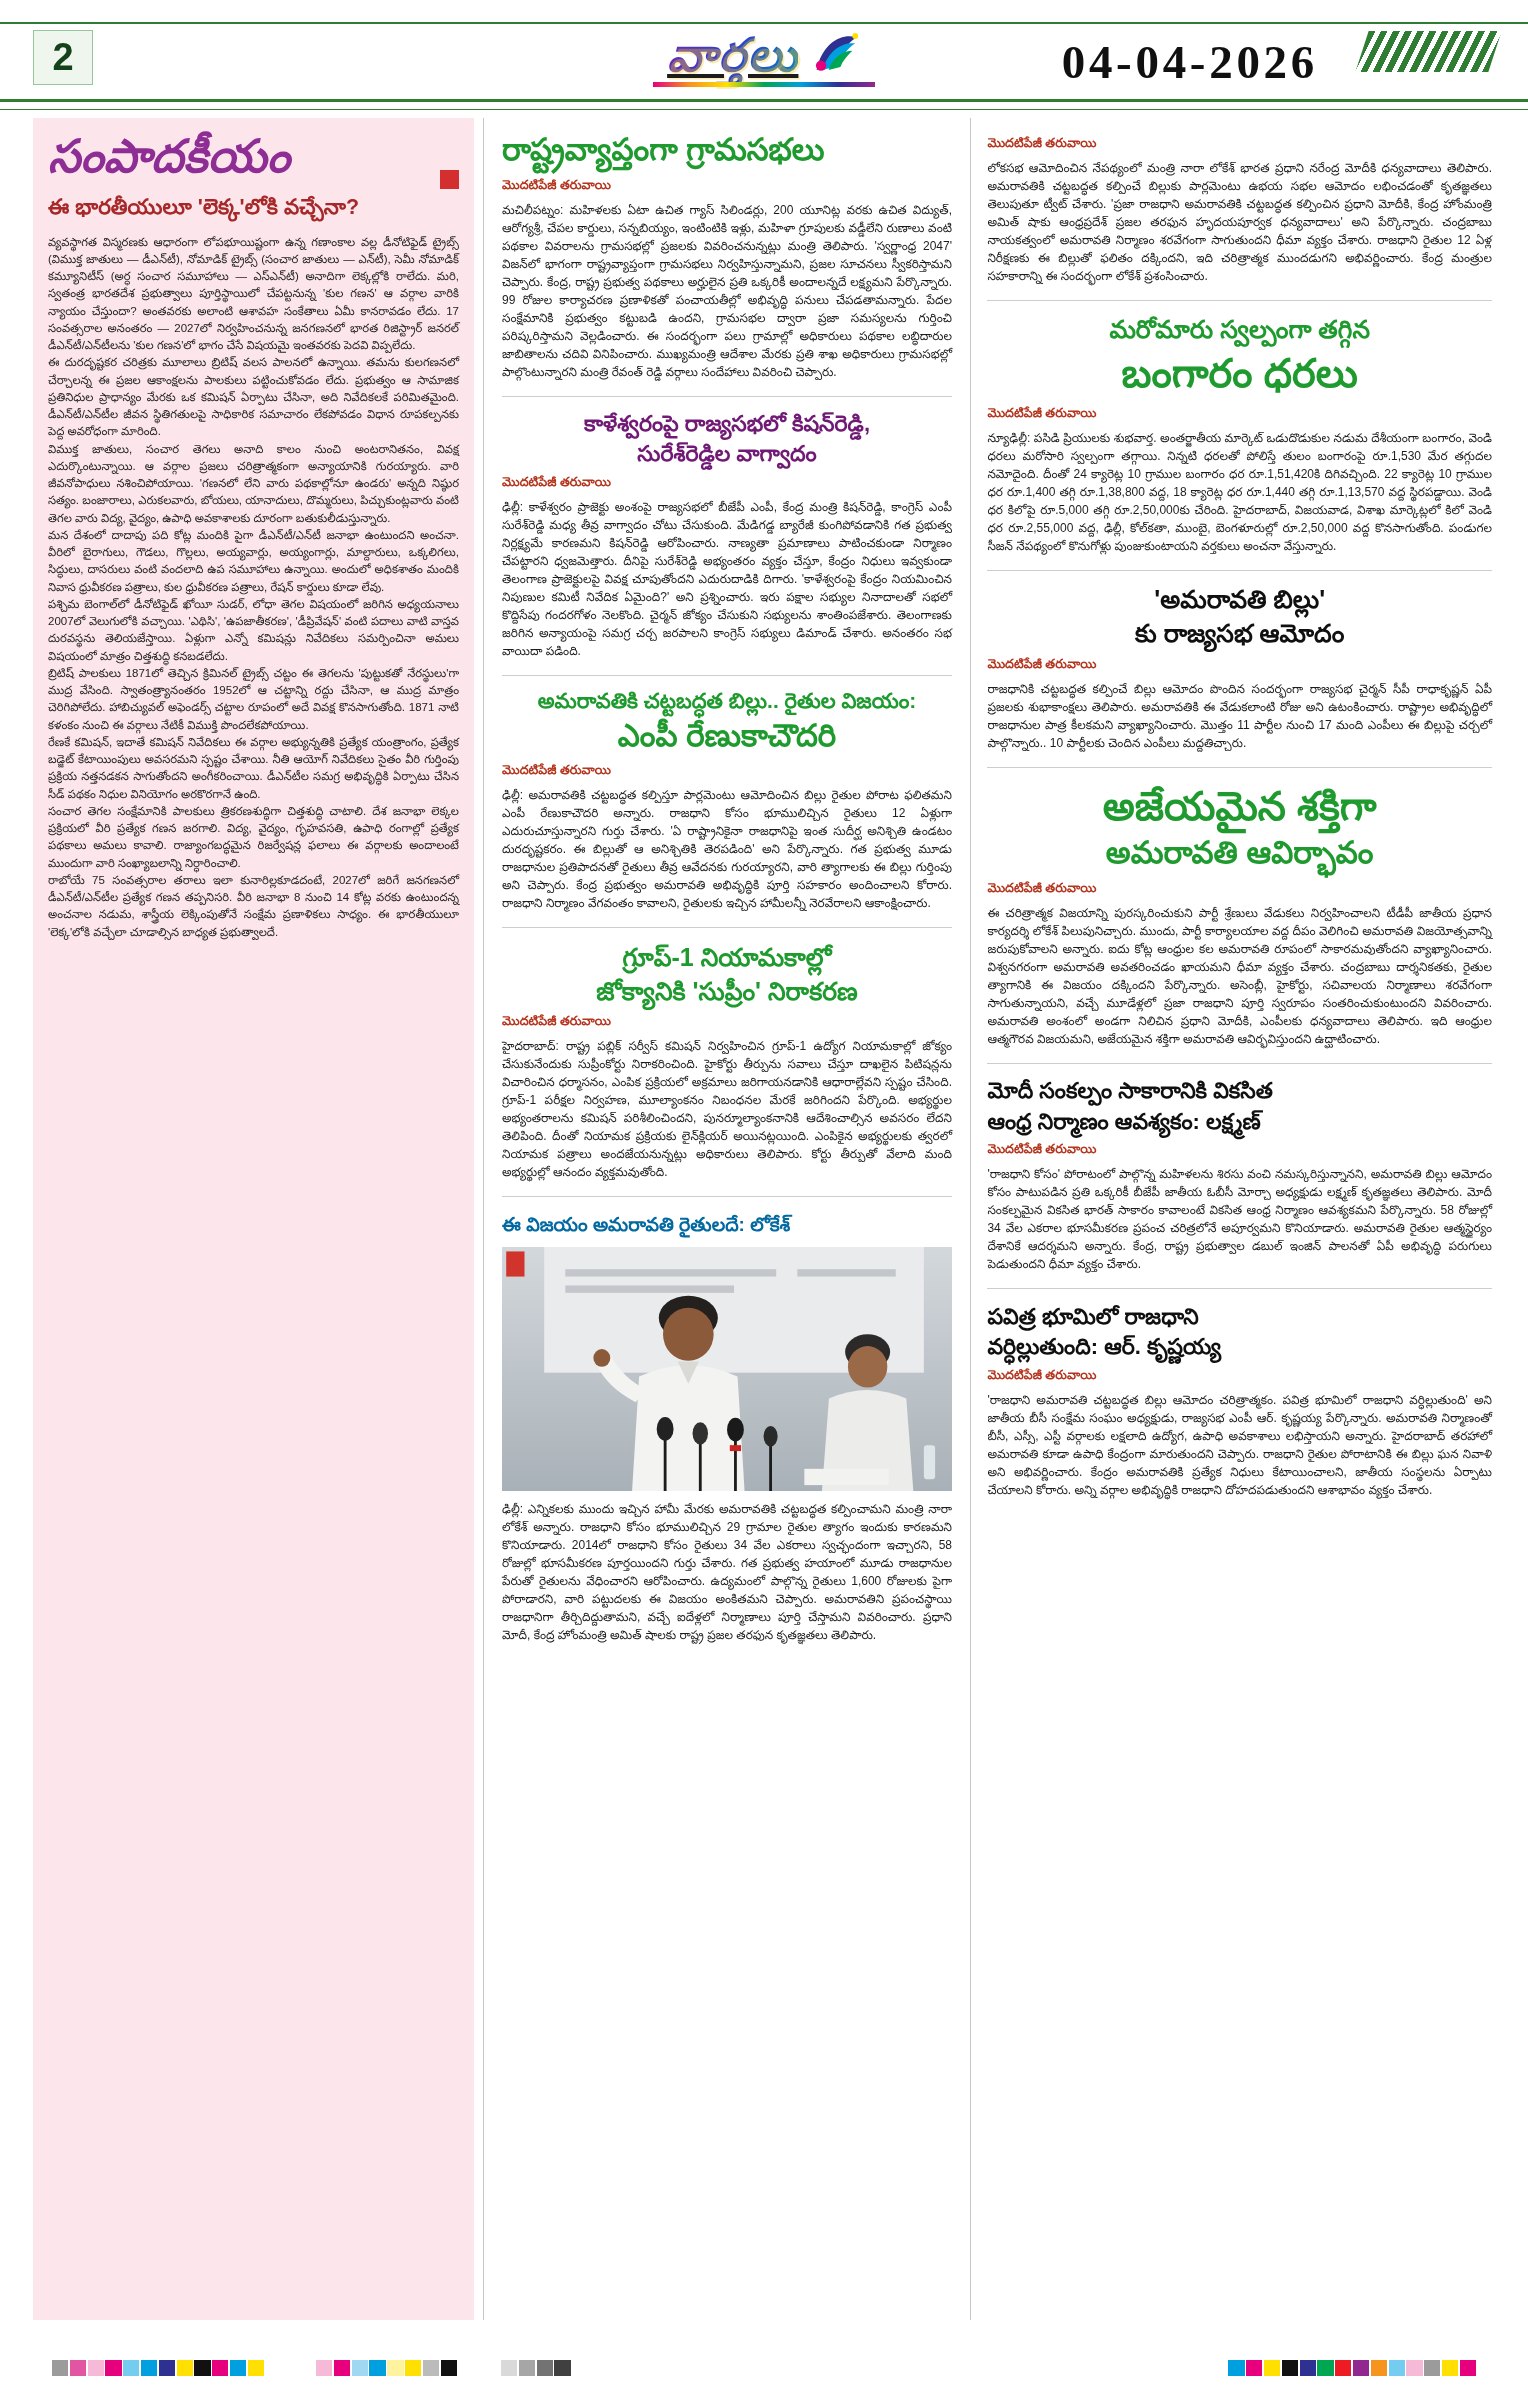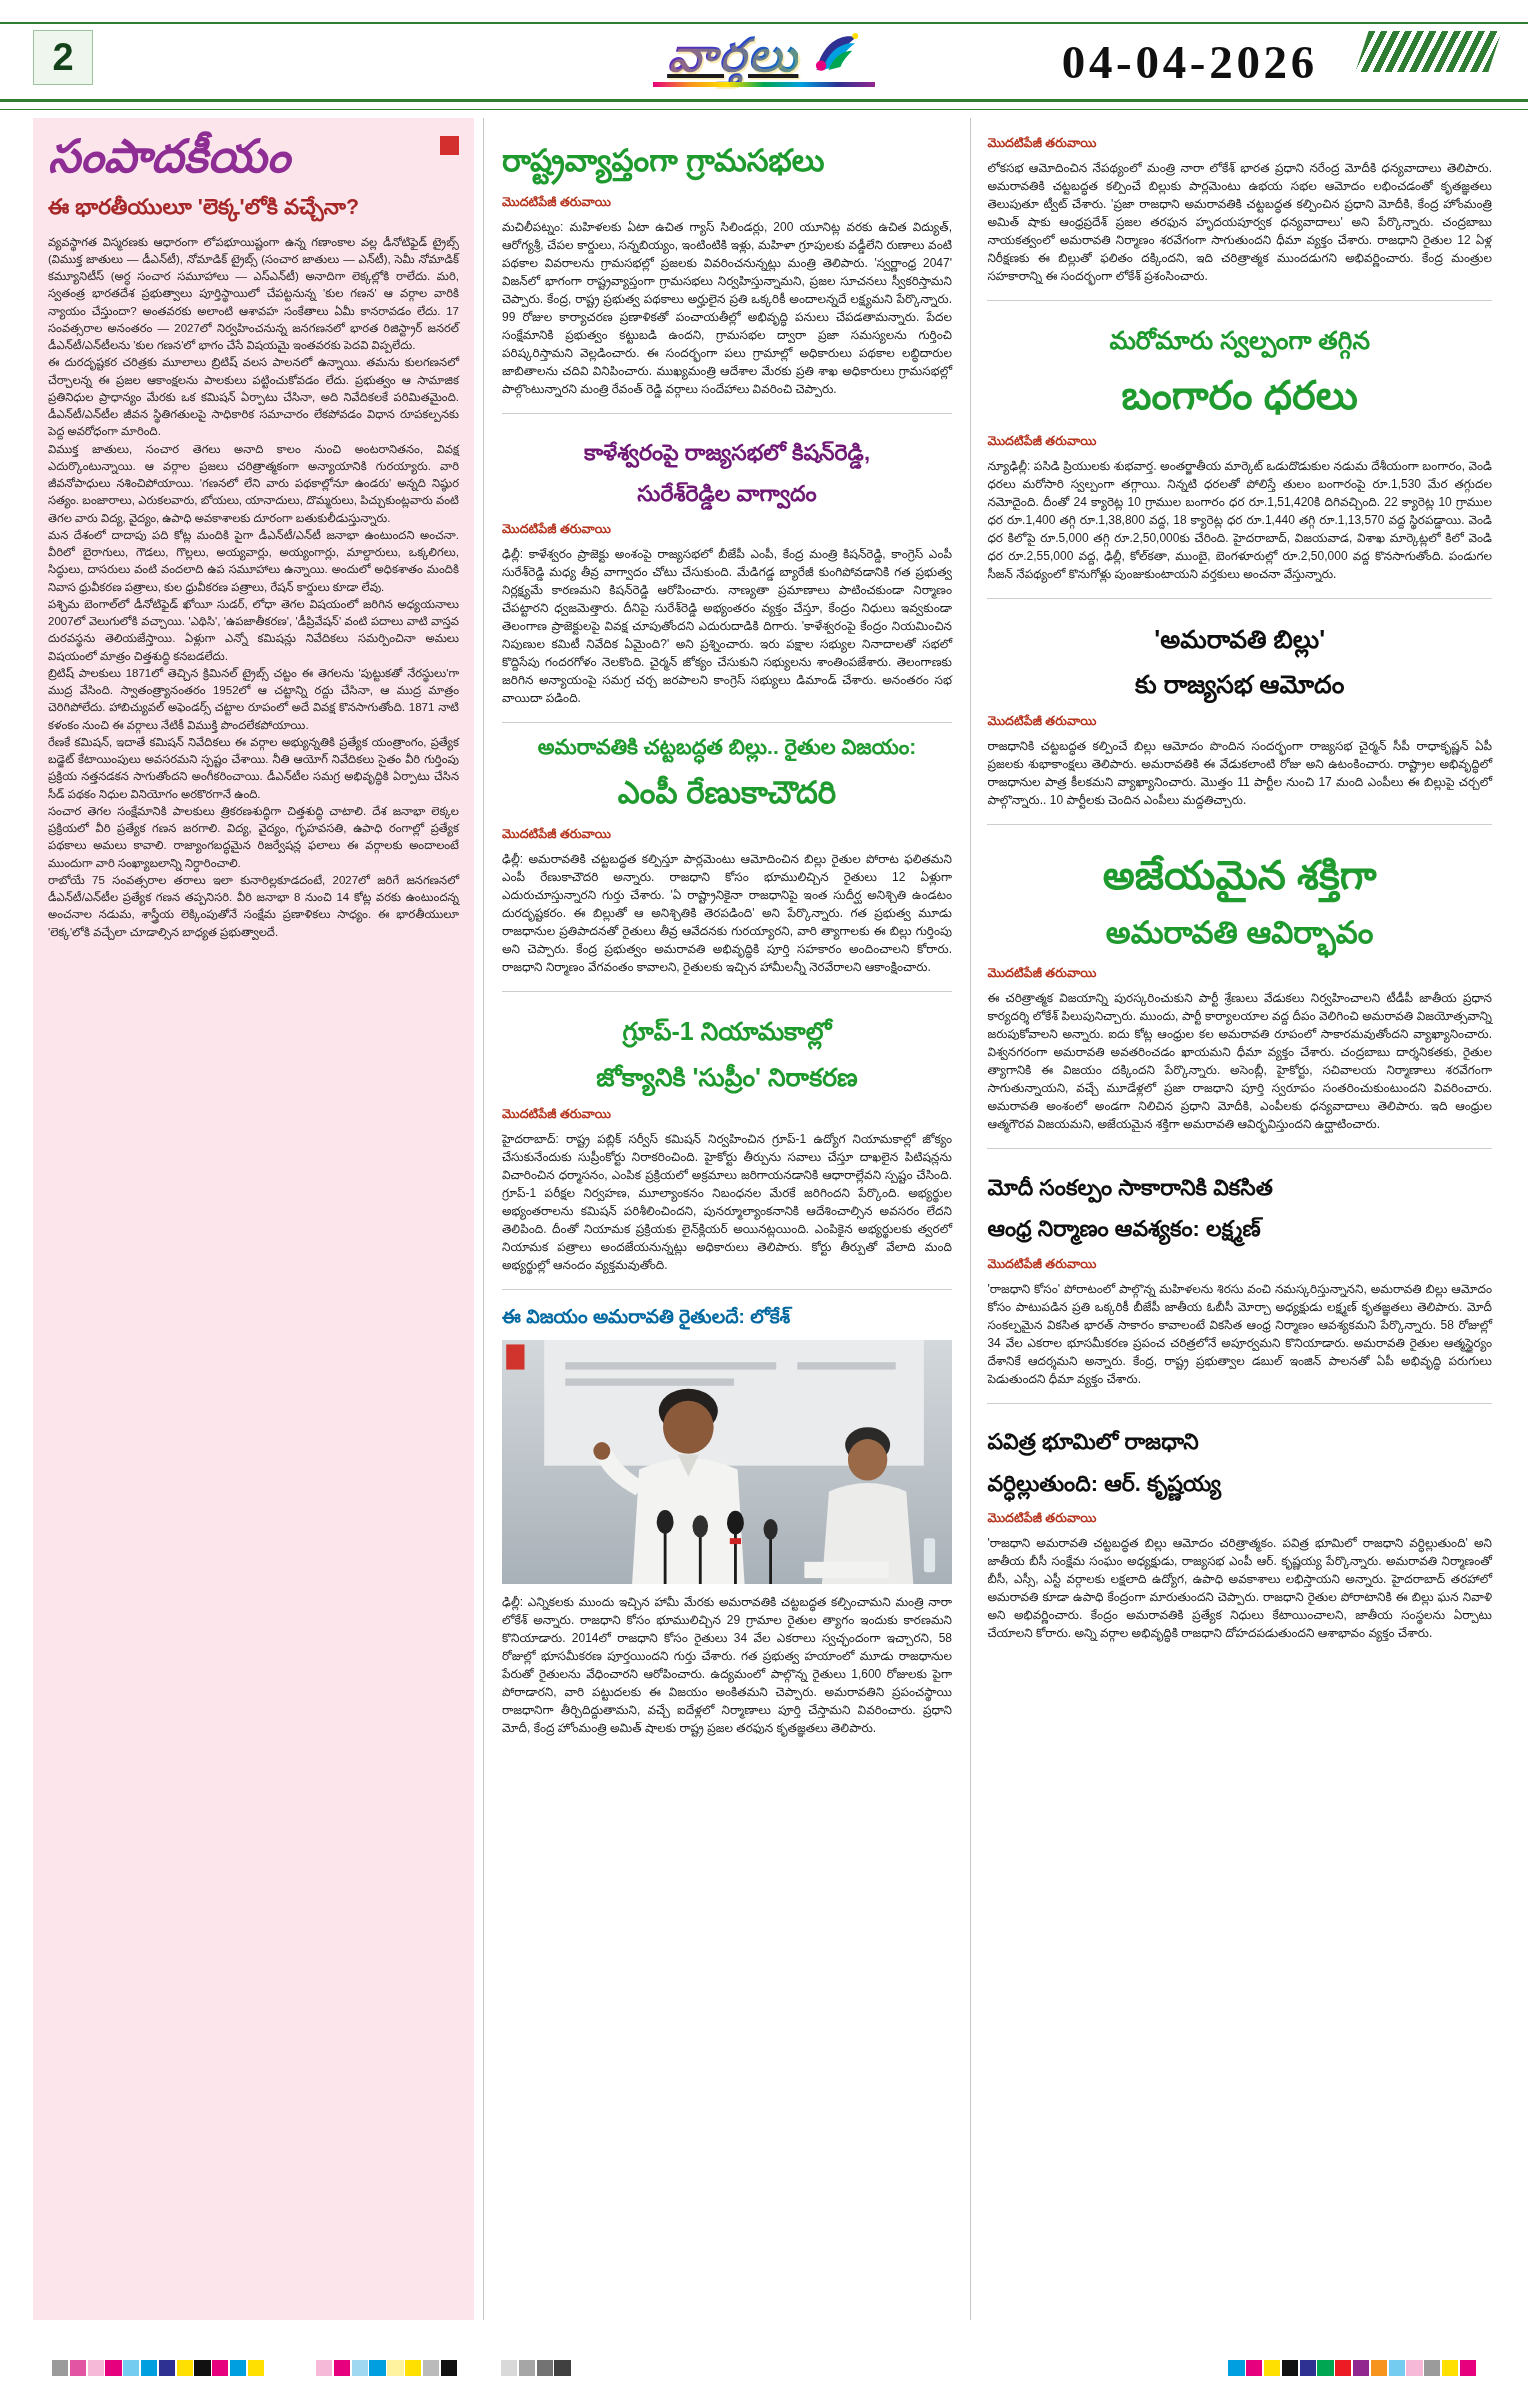--- a/index.html
+++ b/index.html
@@ -27,31 +27,31 @@
                border-top:3.7px solid #2f7d32;border-bottom:1.5px solid #2f7d32;}
 
   
   .columns{position:absolute;top:118px;left:33px;right:33px;bottom:81px;display:flex;align-items:stretch;}
   .col-editorial{flex:0 0 441px;background:#fce6ec;padding:10.4px 15px 18px;box-sizing:border-box;}
   .col-mid{flex:0 0 488px;margin:0 9px;padding:0 18px;box-sizing:border-box;
            border-left:0.7px solid #c6c6c6;border-right:0.7px solid #c6c6c6;}
   .col-right{flex:1;padding:0 3px 0 7.4px;box-sizing:border-box;}
 
   
-  .ed-title-row{display:flex;align-items:flex-start;justify-content:space-between;}
+  .ed-title-row{display:flex;align-items:flex-end;justify-content:space-between;}
   .ed-title{font-size:46px;font-weight:700;font-style:italic;color:#8e2d94;line-height:1.1;margin:3px 0 7.4px;}
   .ed-ornament{width:19px;height:19px;background:#d32f2f;margin-top:7.4px;}
   .ed-headline{font-size:21.4px;font-weight:700;color:#a62828;margin:4.4px 0 12px;line-height:1.3;}
   .body{font-size:12px;line-height:1.5;text-align:justify;white-space:pre-line;color:#1d1d1d;}
   .ed-body{font-size:11.5px;}
 
   
   .article{padding:10.4px 0 15px;border-bottom:0.7px solid #cdcdcd;}
   .article:last-child{border-bottom:none;}
-  .hl{font-weight:700;line-height:1.25;margin:14px 0;}
+  .hl{font-weight:700;line-height:1.25;margin:3px 0;}
   .center{text-align:center;}
   .green{color:#1f9a2e;}
   .blue{color:#701a75;}
   .black{color:#101010;}
   .hl-xl{font-size:31px;}
   .hl-lg{font-size:25px;}
   .hl-md{font-size:22px;}
   .hl-xxl{font-size:40px;}
   .kicker{font-size:21px;font-weight:700;color:#1f9a2e;text-align:center;line-height:1.3;}
   .byline{color:#b5361f;font-weight:700;font-size:12.6px;margin:7.4px 0 6px;}

